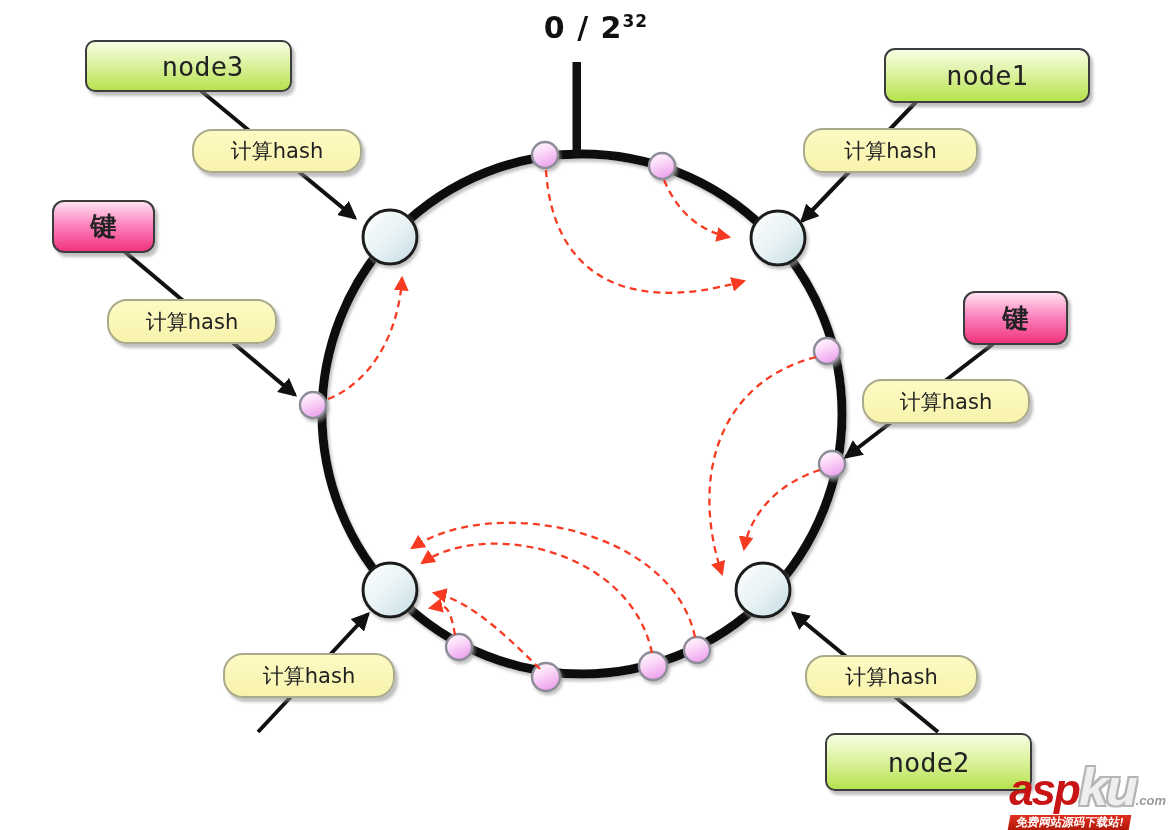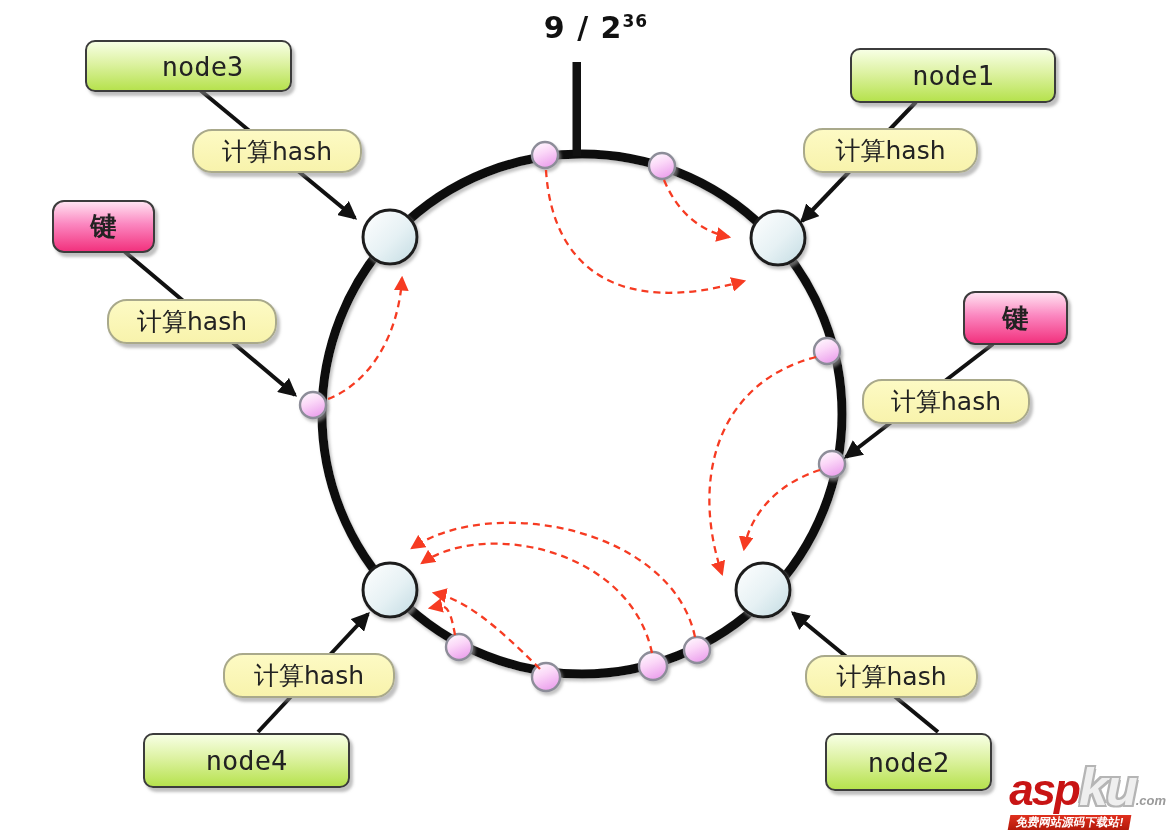--- a/index.html
+++ b/index.html
@@ -14,21 +14,21 @@
     box-shadow:3px 4px 3px rgba(140,140,140,0.55);
   }
   .node-box{
     background:linear-gradient(180deg,#f7ffe4 0%,#ddf2a2 45%,#b6e24e 100%);
     border:2px solid #3c3c3c;border-radius:10px;
     font-family:"DejaVu Sans Mono",monospace;font-size:27px;
   }
   .hash-box{
     background:linear-gradient(180deg,#fdfac4 0%,#f8f3ac 100%);
     border:2px solid #a9a98b;border-radius:20px;
-    font-size:25px;
+    font-size:21px;
   }
   .key-box{
     background:linear-gradient(180deg,#ffe2f1 0%,#fb87c0 45%,#f2327e 100%);
     border:2px solid #3c3c3c;border-radius:12px;
     font-size:26px;font-weight:bold;
   }
   .ring-title{
     position:absolute;left:536px;top:10px;width:120px;text-align:center;
     font-size:30px;font-weight:600;color:#111;letter-spacing:1px;
   }
@@ -116,40 +116,39 @@
       <path d="M 816,357 C 718,382 690,478 722,574"></path>
       <path d="M 820,470 C 778,483 750,514 744,549"></path>
       <path d="M 695,637 C 672,528 492,494 412,548"></path>
       <path d="M 652,653 C 630,548 484,520 422,563"></path>
       <path d="M 540,669 C 495,624 464,599 434,593"></path>
       <path d="M 455,635 C 449,601 444,605 430,608"></path>
     </g>
   </svg>
 
   <div class="ring-title">
-    <span>9 / 2</span><sup>36</sup>
+    <span>0 / 2</span><sup>32</sup>
   </div>
 
   <div class="box node-box" style="left:85px;top:40px;width:207px;height:52px;padding-left:28px;">node3</div>
   <div class="box hash-box" style="left:192px;top:129px;width:170px;height:44px;">计算hash</div>
 
   <div class="box key-box" style="left:52px;top:200px;width:103px;height:53px;">键</div>
   <div class="box hash-box" style="left:107px;top:299px;width:170px;height:45px;">计算hash</div>
 
-  <div class="box node-box" style="left:850px;top:48px;width:206px;height:55px;">node1</div>
+  <div class="box node-box" style="left:884px;top:48px;width:206px;height:55px;border-radius:11px;">node1</div>
   <div class="box hash-box" style="left:803px;top:128px;width:175px;height:45px;">计算hash</div>
 
   <div class="box key-box" style="left:963px;top:291px;width:105px;height:54px;">键</div>
   <div class="box hash-box" style="left:862px;top:379px;width:168px;height:45px;">计算hash</div>
 
   <div class="box hash-box" style="left:223px;top:653px;width:172px;height:45px;">计算hash</div>
-  <div class="box node-box" style="left:143px;top:733px;width:207px;height:55px;">node4</div>
 
   <div class="box hash-box" style="left:805px;top:655px;width:173px;height:43px;">计算hash</div>
-  <div class="box node-box" style="left:825px;top:733px;width:167px;height:58px;">node2</div>
+  <div class="box node-box" style="left:825px;top:733px;width:207px;height:58px;">node2</div>
 
   <div class="watermark">
     <div class="wm-brand">
       <span class="wm-asp">asp</span>
       <span class="wm-ku">ku</span>
       <span class="wm-com">.com</span>
     </div>
     <span class="wm-tagline">免费网站源码下载站!</span>
   </div>
 

